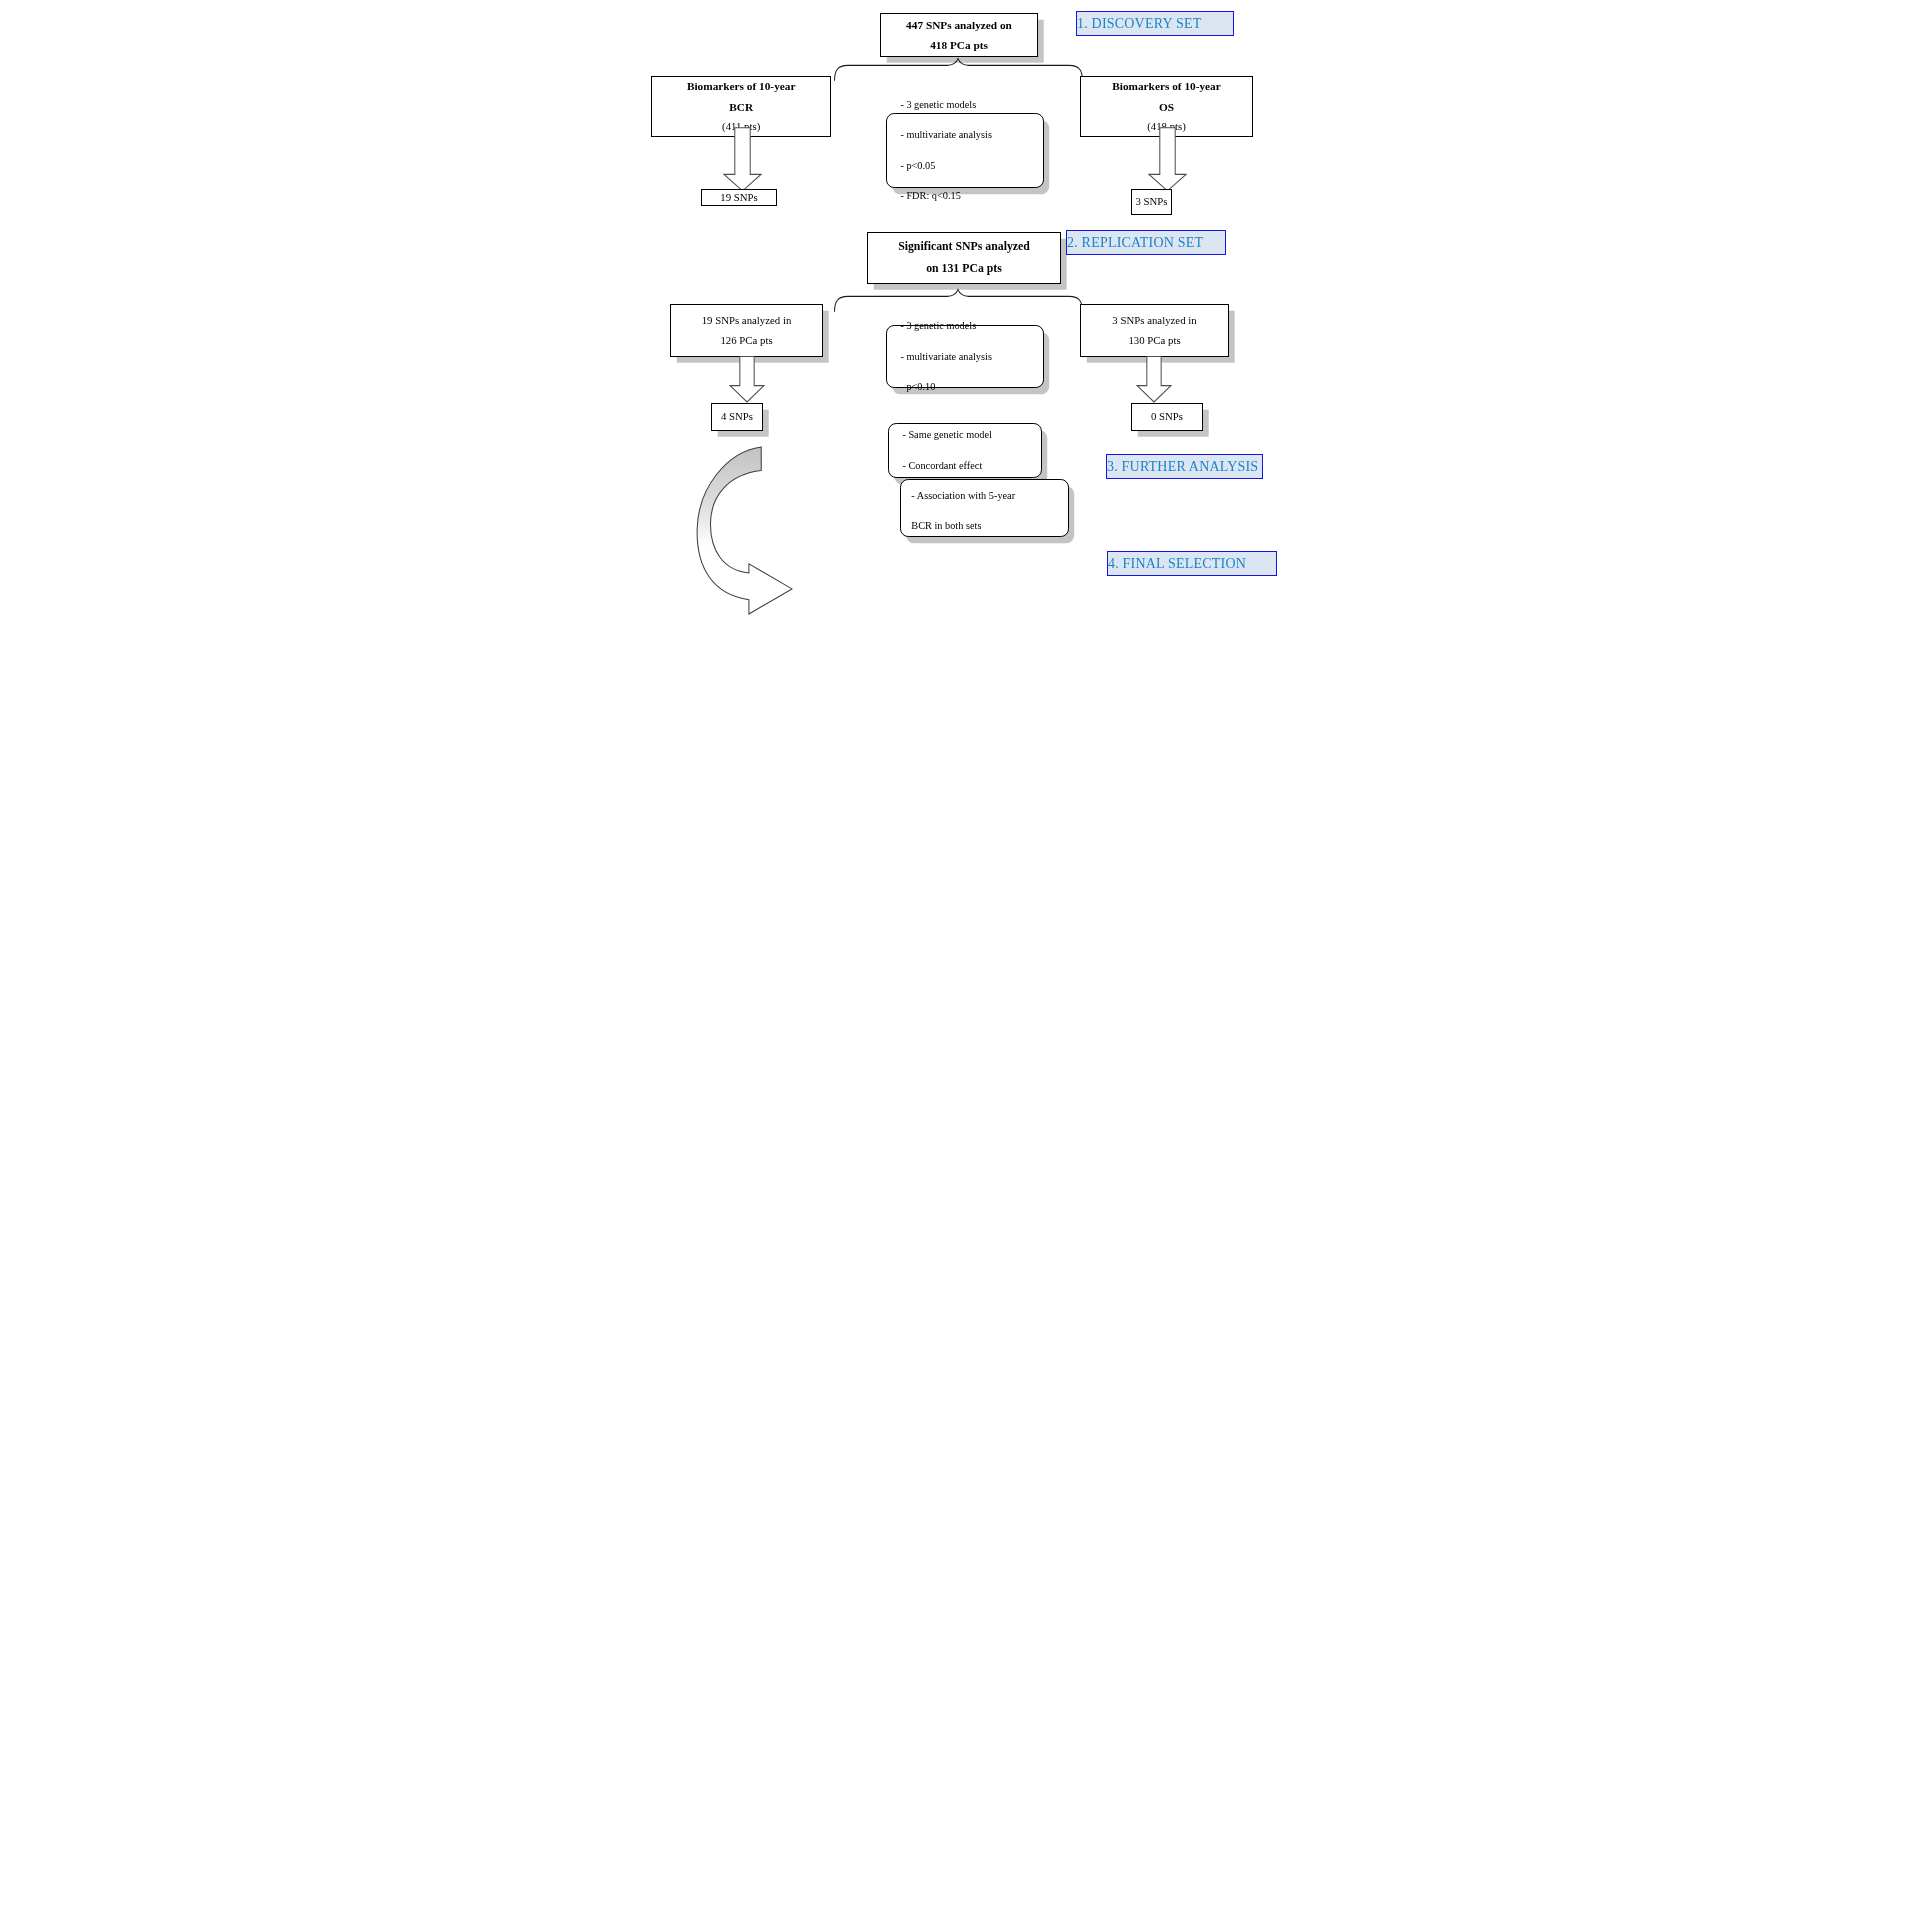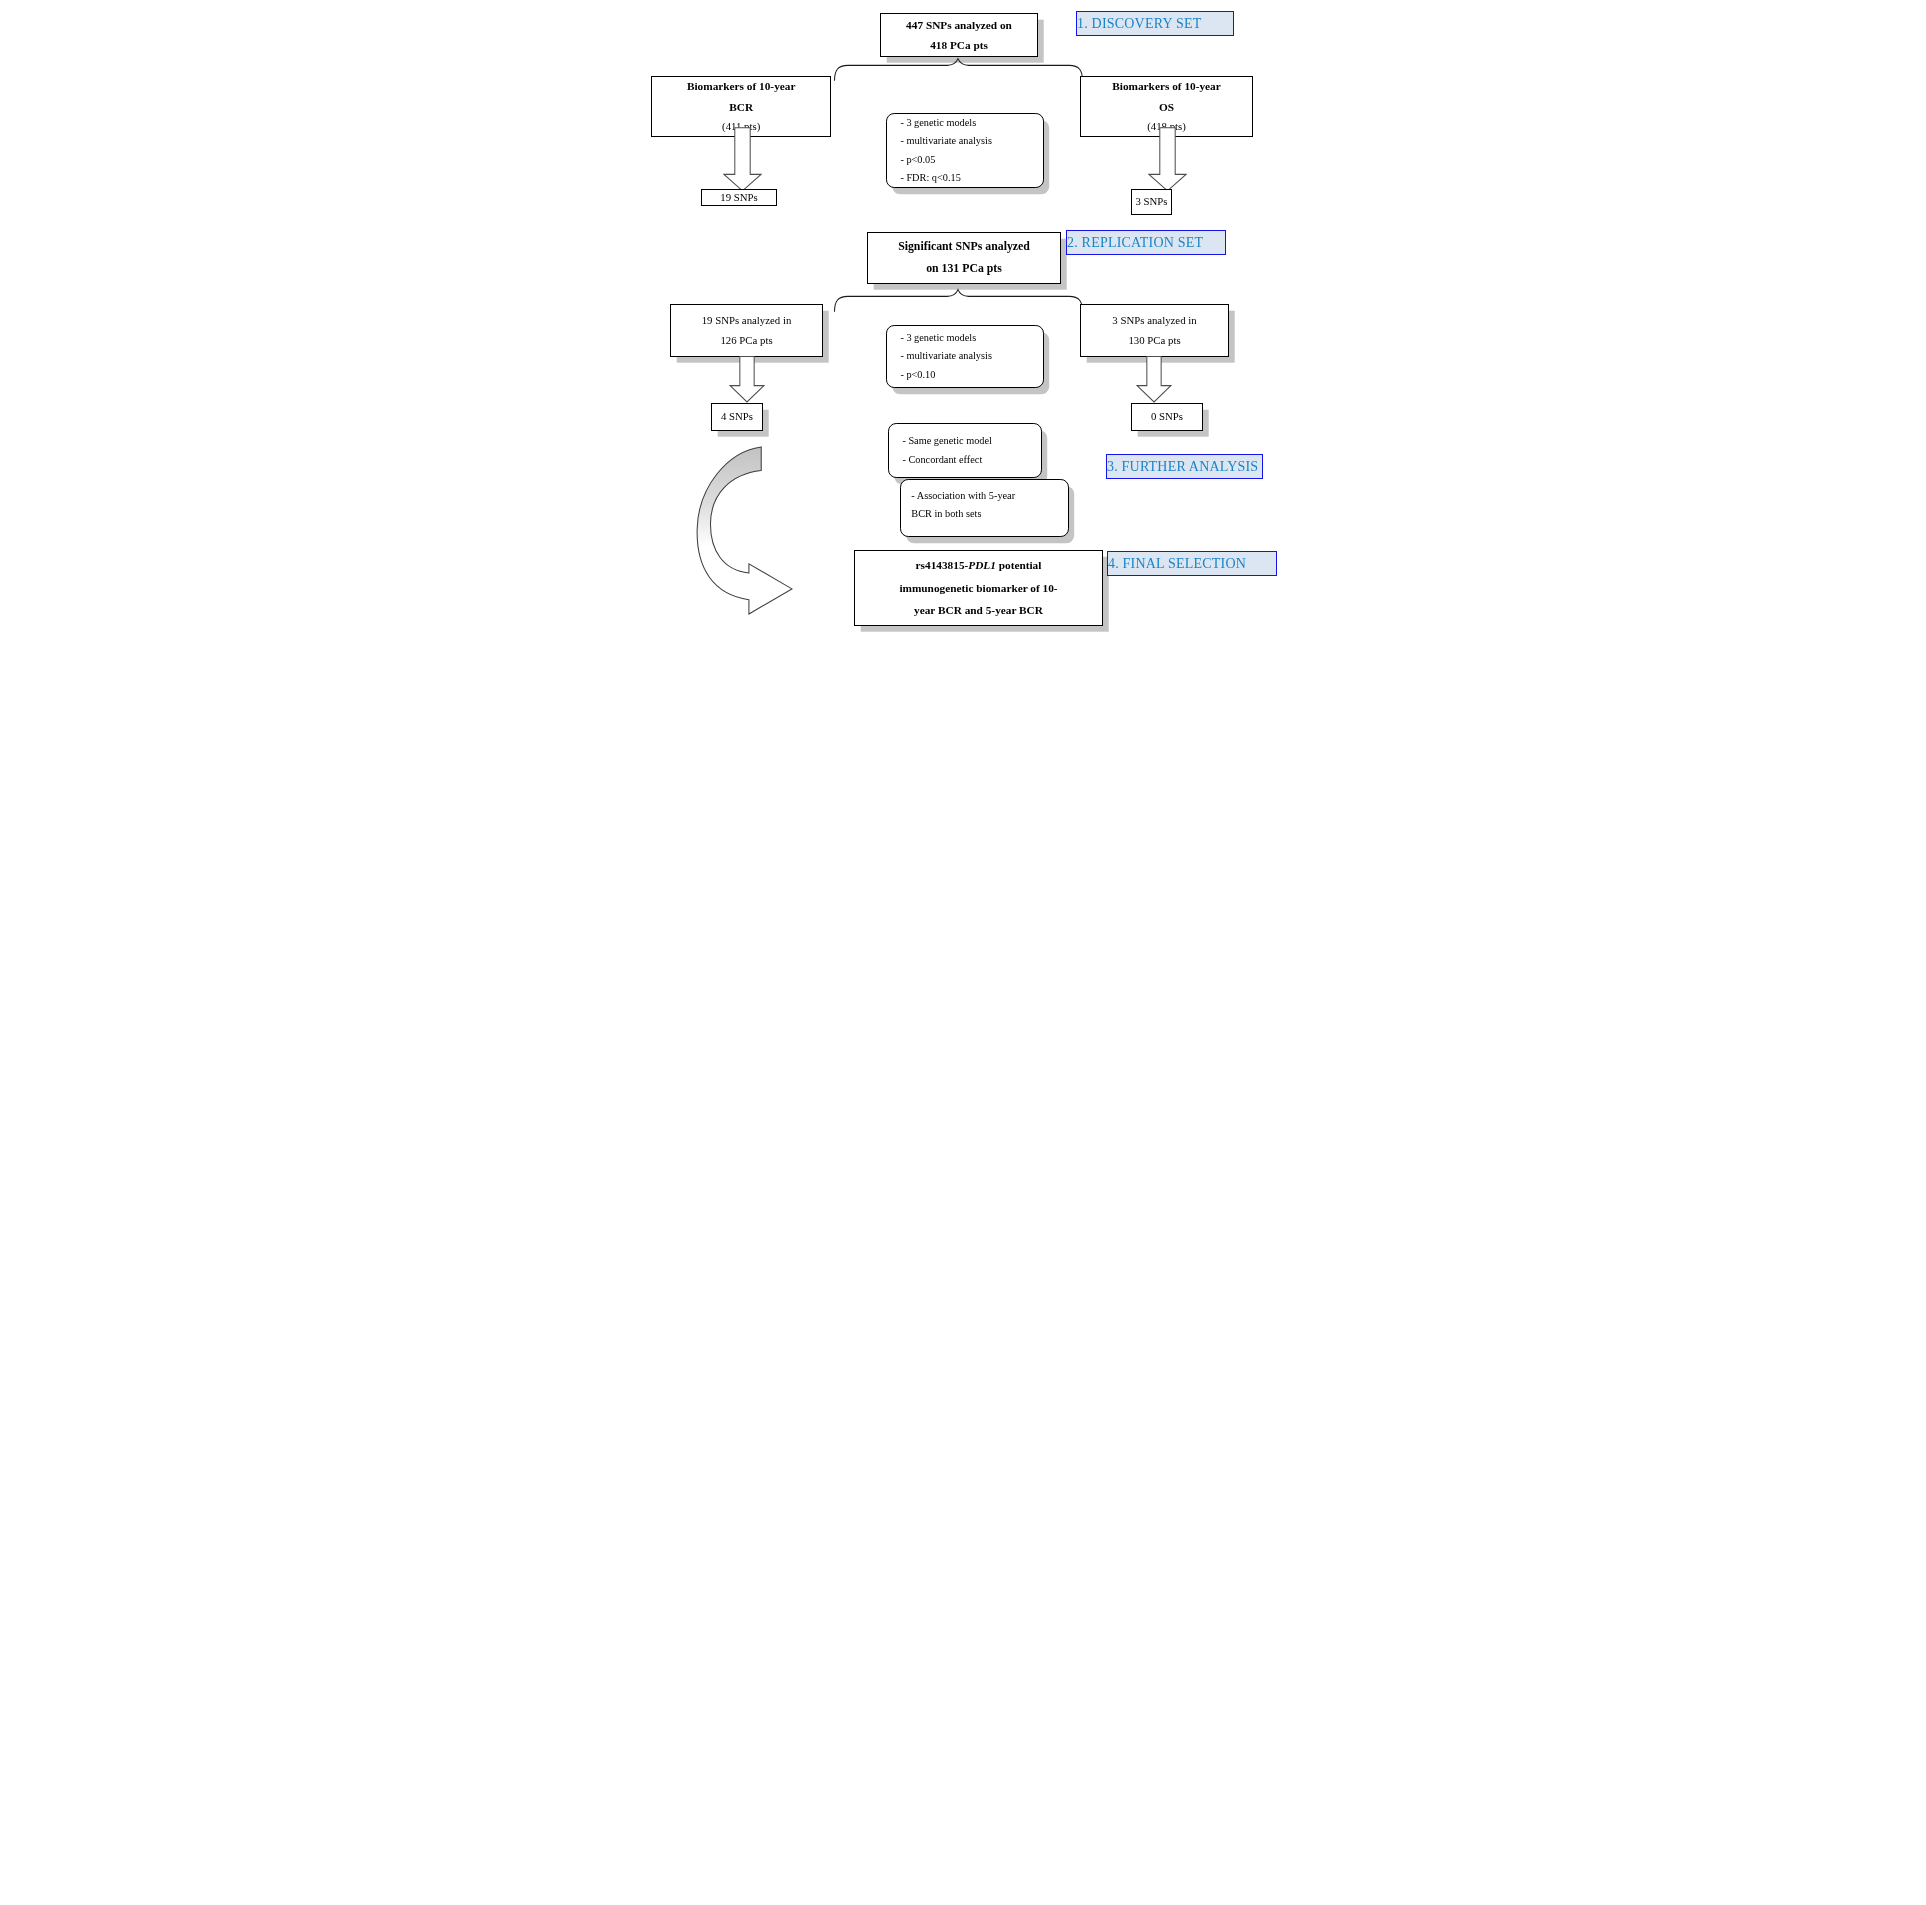--- a/index.html
+++ b/index.html
@@ -25,20 +25,21 @@
     border:1.3px solid var(--box-border);
     display:flex;flex-direction:column;justify-content:center;align-items:center;
     text-align:center;color:#000;
   }
   .thick{border-width:1.5px;}
   .shadow{box-shadow:6.2px 6.2px 0 -0.5px var(--shadow);}
   .round{
     border-radius:8.2px;border-width:1px;
     align-items:flex-start;text-align:left;
     box-shadow:5.7px 6.7px 0 -0.5px var(--shadow);
+    gap:12px;
   }
   .badge{
     background:var(--badge-fill);
     border:1.5px solid var(--badge-border);
     color:var(--badge-text);
     font-weight:normal;font-size:14px;letter-spacing:0.2px;
     display:flex;align-items:center;justify-content:flex-start;
     text-align:center;
   }
   .b{font-weight:bold;}
@@ -172,26 +173,19 @@
              C 10 242, 44 293, 113 303
              L 113 331
              L 197 282
              L 113 233
              L 113 251
              C 62 246, 38 206, 38 156
              C 38 98, 76 58, 137 51
              Z" fill="url(#curveGrad)" stroke="#3c3c3c" stroke-width="2" stroke-linejoin="miter"></path>
   </svg>
 
-  <div class="abs box thick shadow b" style="left:212px;top:550px;width:249px;height:76px;font-size:11.3px;line-height:2.0;">
-    <div>
-      <span>rs4143815-</span><span class="it">PDL1</span><span> potential</span>
-    </div>
-    <div>immunogenetic biomarker of 10-</div>
-    <div>year BCR and 5-year BCR</div>
-  </div>
 
   <div class="abs badge" style="left:465px;top:551px;width:170px;height:25px;">
     <span>4. FINAL SELECTION</span>
   </div>
 
 </div>
 
 
 </body></html>

